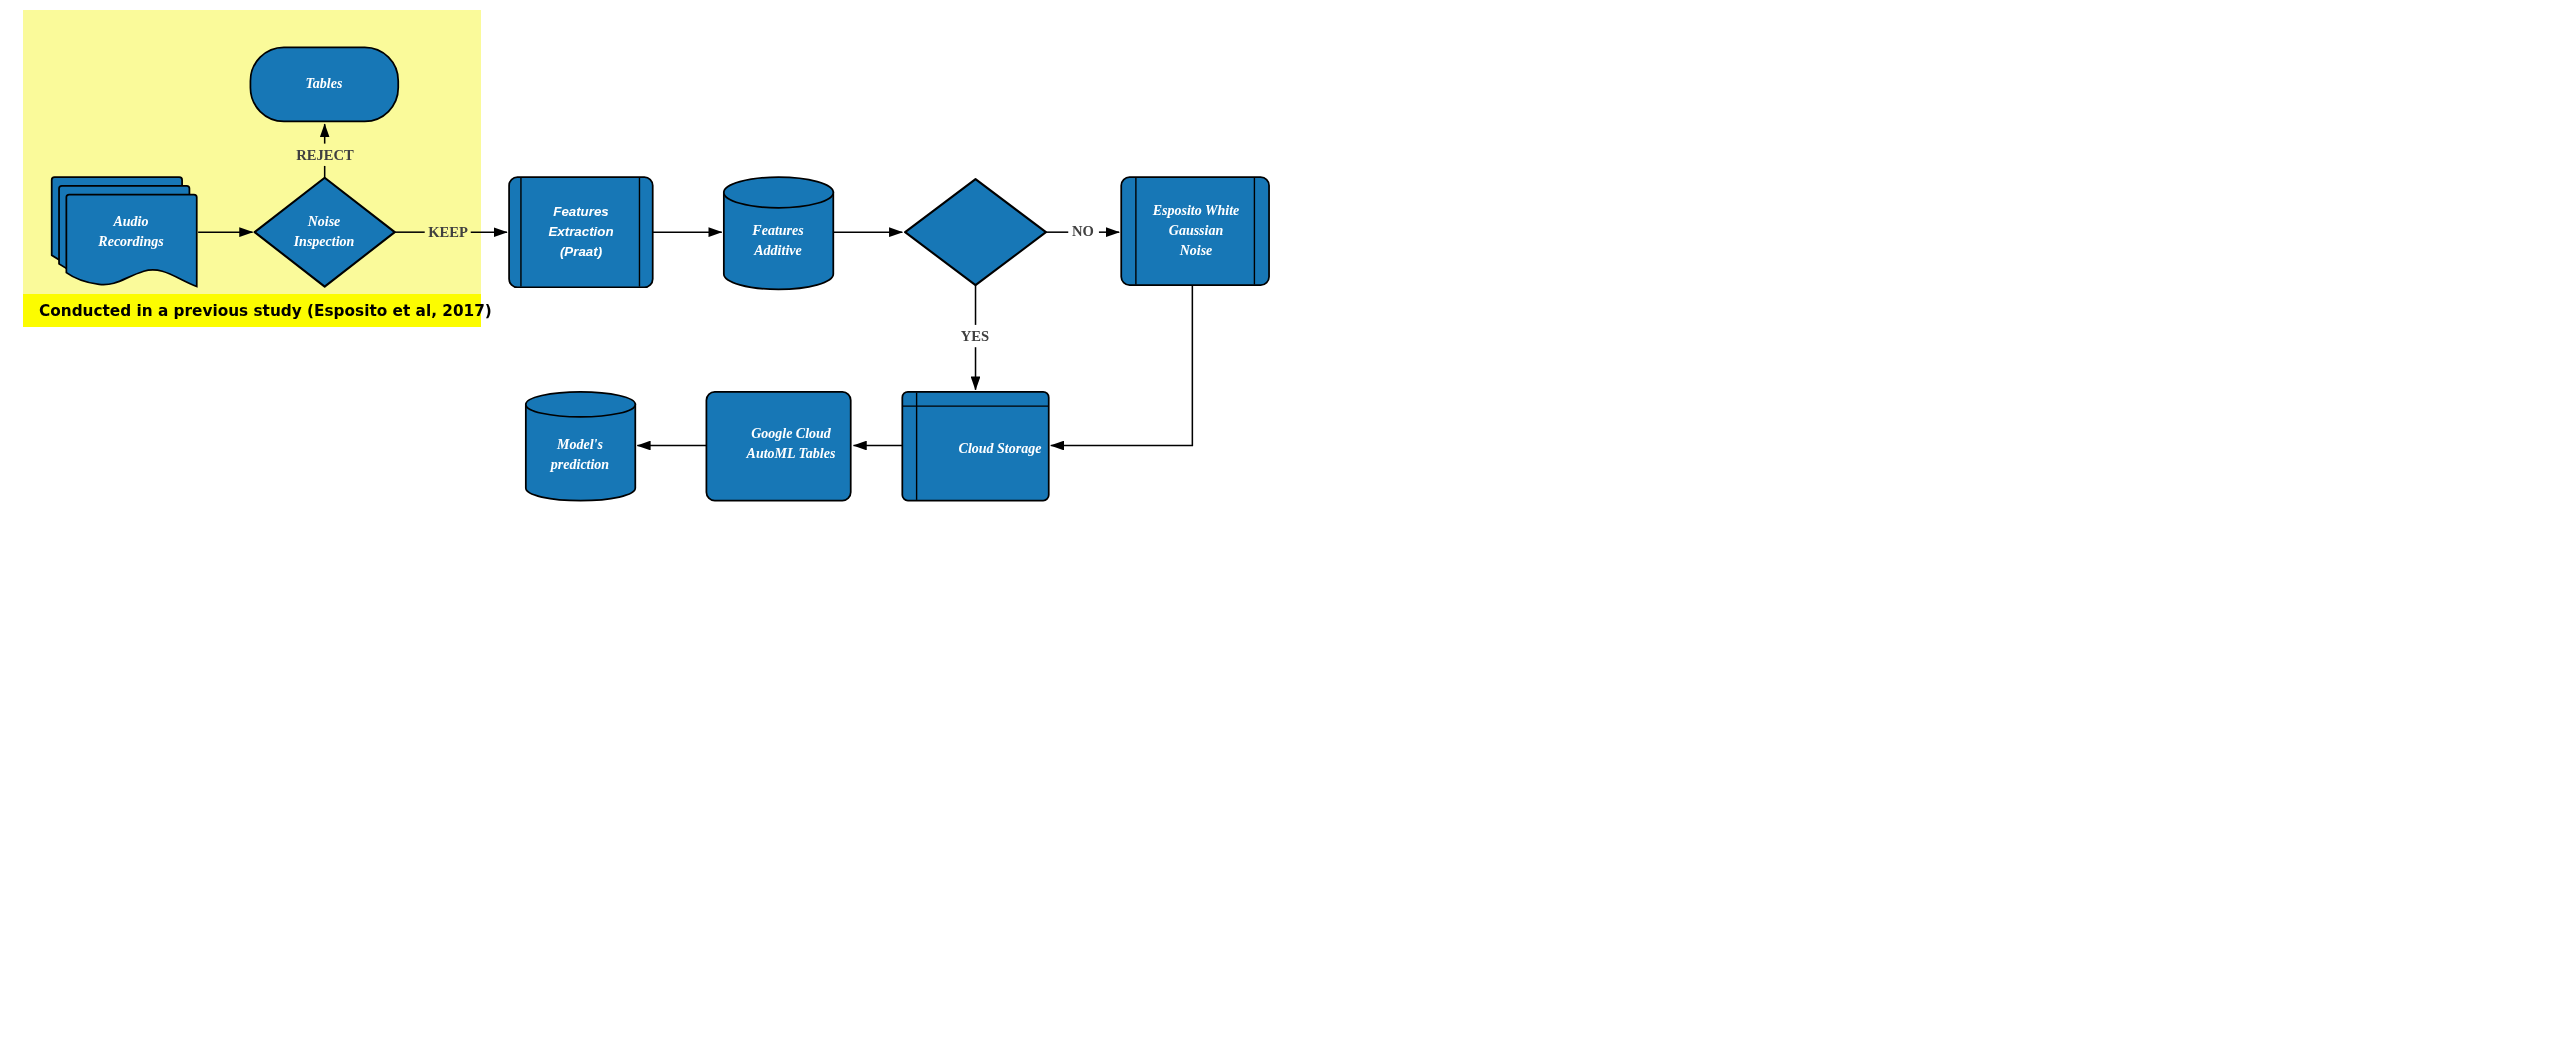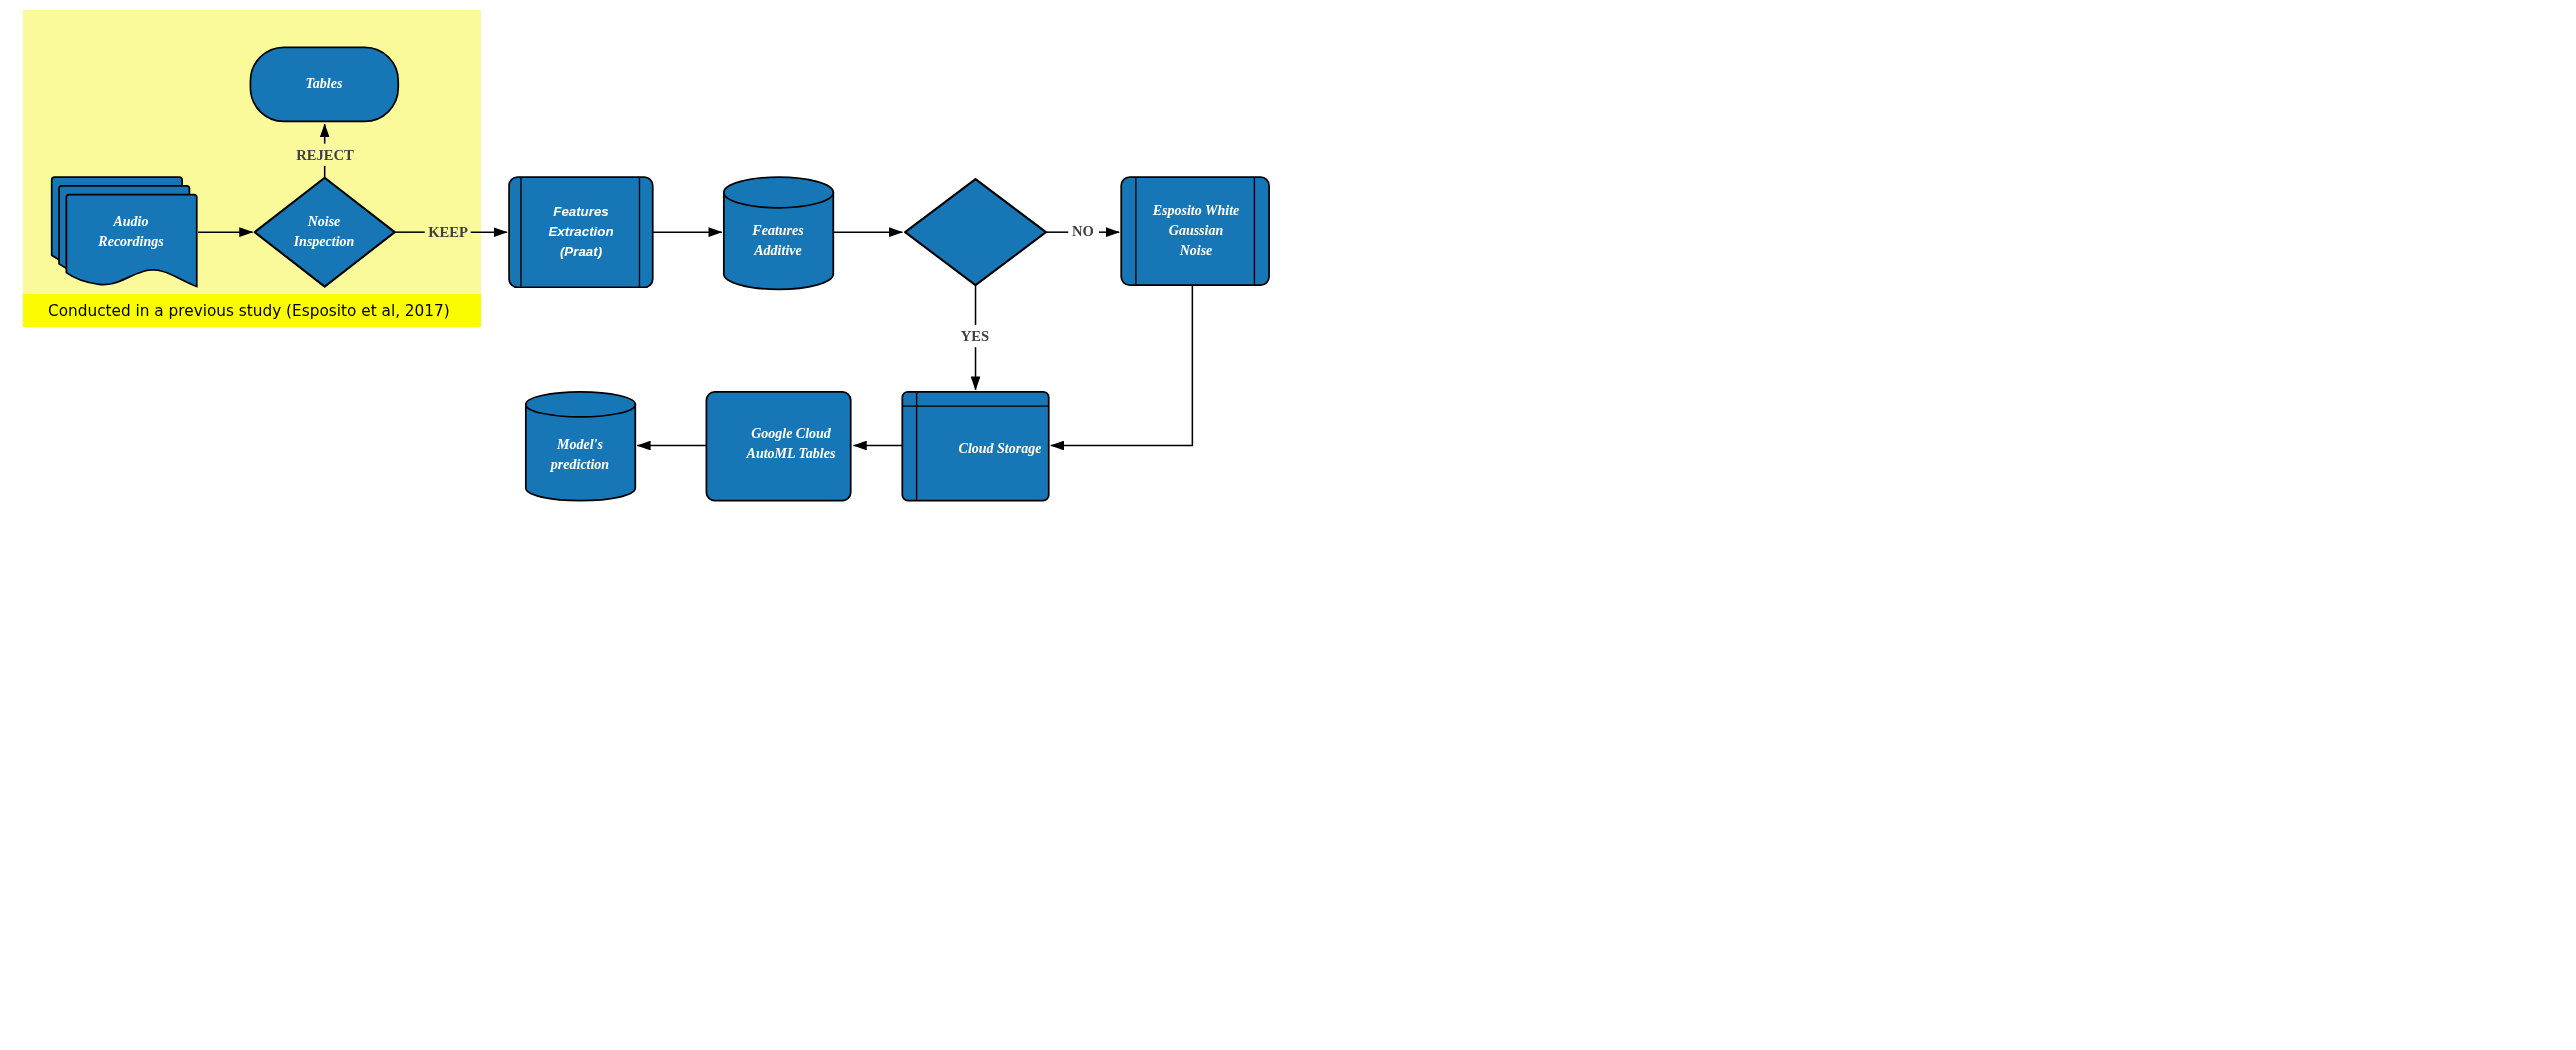--- a/index.html
+++ b/index.html
@@ -25,22 +25,23 @@
   }
   .caption-strip {
     position: absolute;
     left: 23px;
     top: 294px;
     width: 458px;
     height: 33px;
     background: #fcfc00;
     display: flex;
     align-items: center;
-    padding-left: 25px;
+    padding-left: 16px;
     box-sizing: border-box;
+    font-weight: bold;
   }
   .caption-strip span {
     font-family: "DejaVu Sans", "Liberation Sans", sans-serif;
     font-size: 15.3px;
     color: #000000;
     white-space: nowrap;
   }
   svg.diagram {
     position: absolute;
     left: 0;

